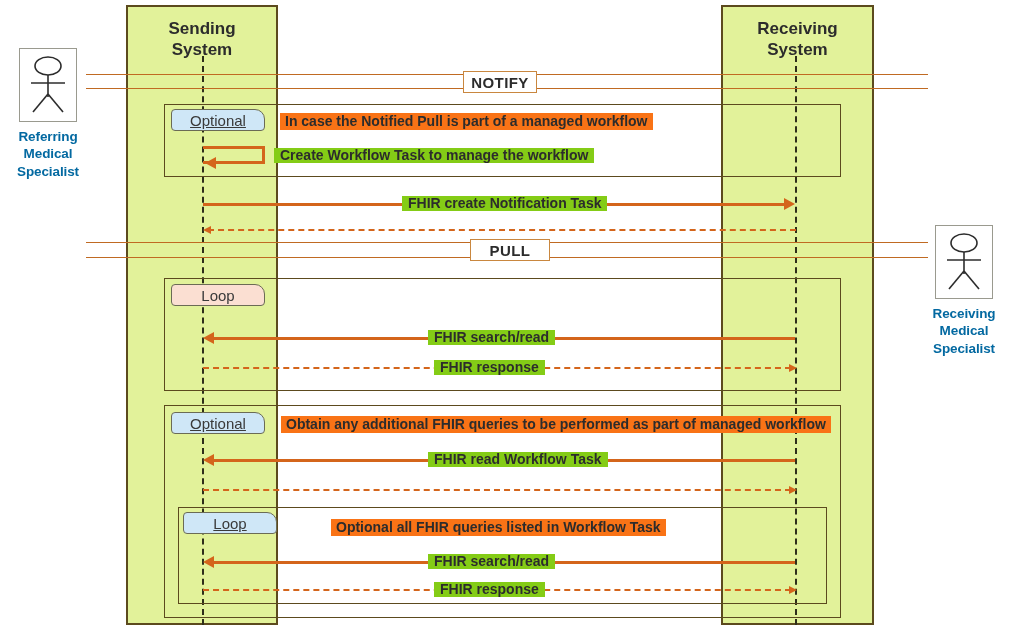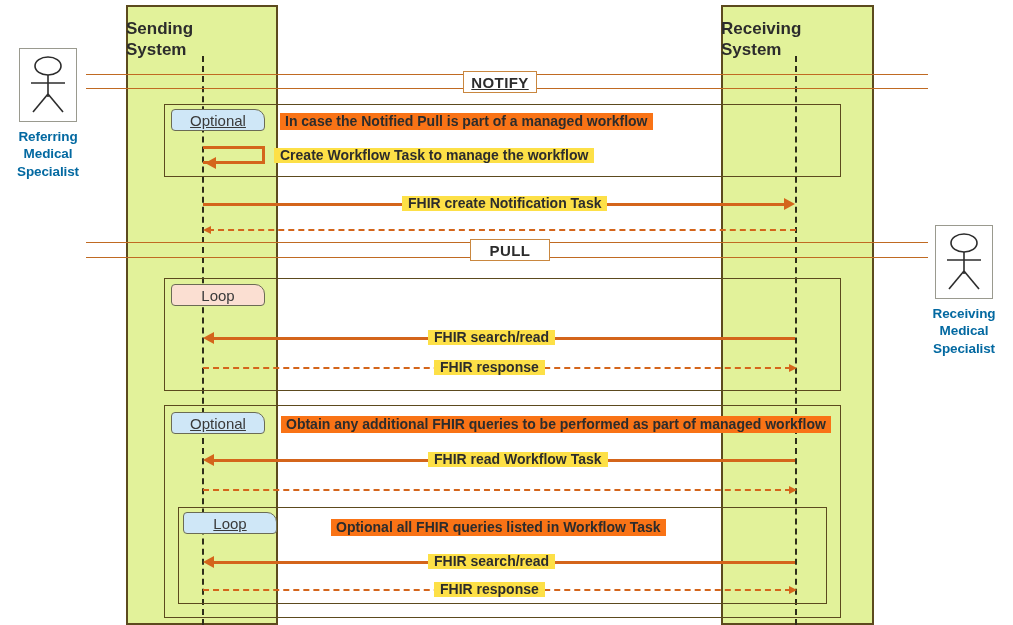--- a/index.html
+++ b/index.html
@@ -42,20 +42,21 @@
   
   .lifeline-col {
     position: absolute;
     background: #e2f29a;
     border: 2px solid #5c4a1e;
     box-sizing: border-box;
   }
   .lifeline-title {
     position: absolute;
     left: 0; right: 0;
+    text-align: center;
     font-size: 17px;
     font-weight: bold;
     color: #2c2c2c;
     line-height: 1.25;
   }
   .lifeline-dash {
     position: absolute;
     width: 0;
     border-left: 2px dashed #2e2e1a;
   }
@@ -135,21 +136,21 @@
     border-bottom: 4px solid transparent;
     border-left: 8px solid #d4651b;
   }
   .arrow-head.left-open {
     border-top: 4px solid transparent;
     border-bottom: 4px solid transparent;
     border-right: 8px solid #d4651b;
   }
   .msg-text {
     position: absolute;
-    background: #fde047;
+    background: #84cc16;
     font-size: 14px;
     font-weight: bold;
     color: #2c2c2c;
     white-space: nowrap;
     padding: 0 6px;
     z-index: 7;
     line-height: 1.1;
   }
   .frag-text {
     position: absolute;
@@ -222,21 +223,21 @@
     </div>
     <div class="actor-label">
       <div>Receiving</div>
       <div>Medical</div>
       <div>Specialist</div>
     </div>
   </div>
 
   <div class="sep-line" style="left:86px; top:74px; width:842px;"></div>
   <div class="sep-line" style="left:86px; top:88px; width:842px;"></div>
-  <div class="sep-label" style="left:463px; top:71px; width:74px; height:22px;text-decoration:underline;">NOTIFY</div>
+  <div class="sep-label" style="left:463px; top:71px; width:74px; height:22px;">NOTIFY</div>
 
   <div class="frag" style="left:164px; top:104px; width:677px; height:73px;"></div>
   <div class="frag-label blue" style="left:171px; top:109px; width:94px; height:22px;">Optional</div>
   <div class="frag-text" style="left:280px; top:113px;">In case the Notified Pull is part of a managed workflow</div>
 
   <div class="self-msg" style="left:203px; top:146px; width:62px; height:18px;"></div>
   <div class="arrow-head left-solid" style="left:205px; top:157px;"></div>
   <div class="msg-text" style="left:274px; top:148px;">Create Workflow Task to manage the workflow</div>
 
   <div class="msg-line" style="left:203px; top:203px; width:585px;"></div>

